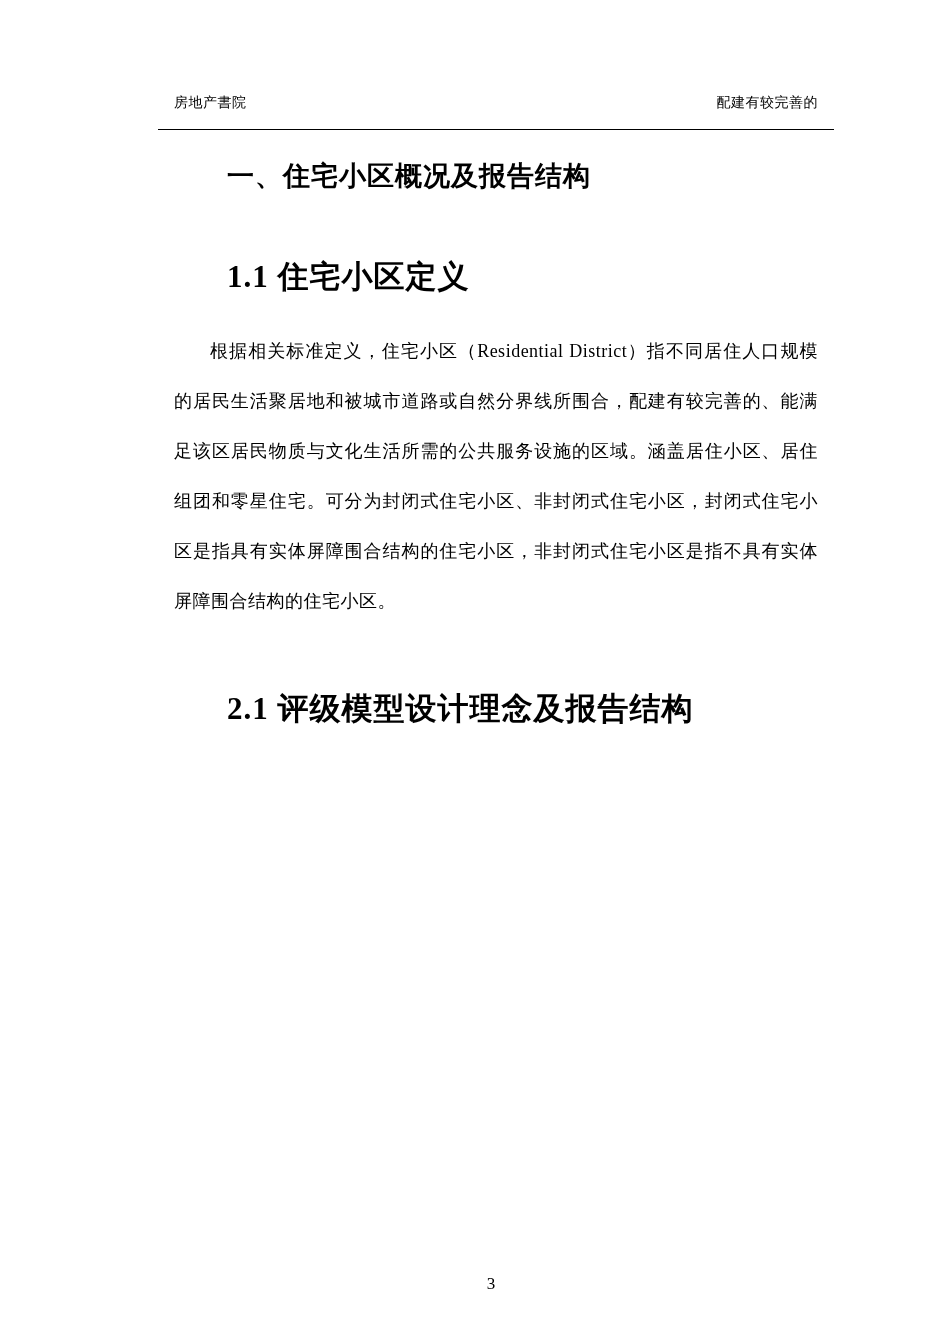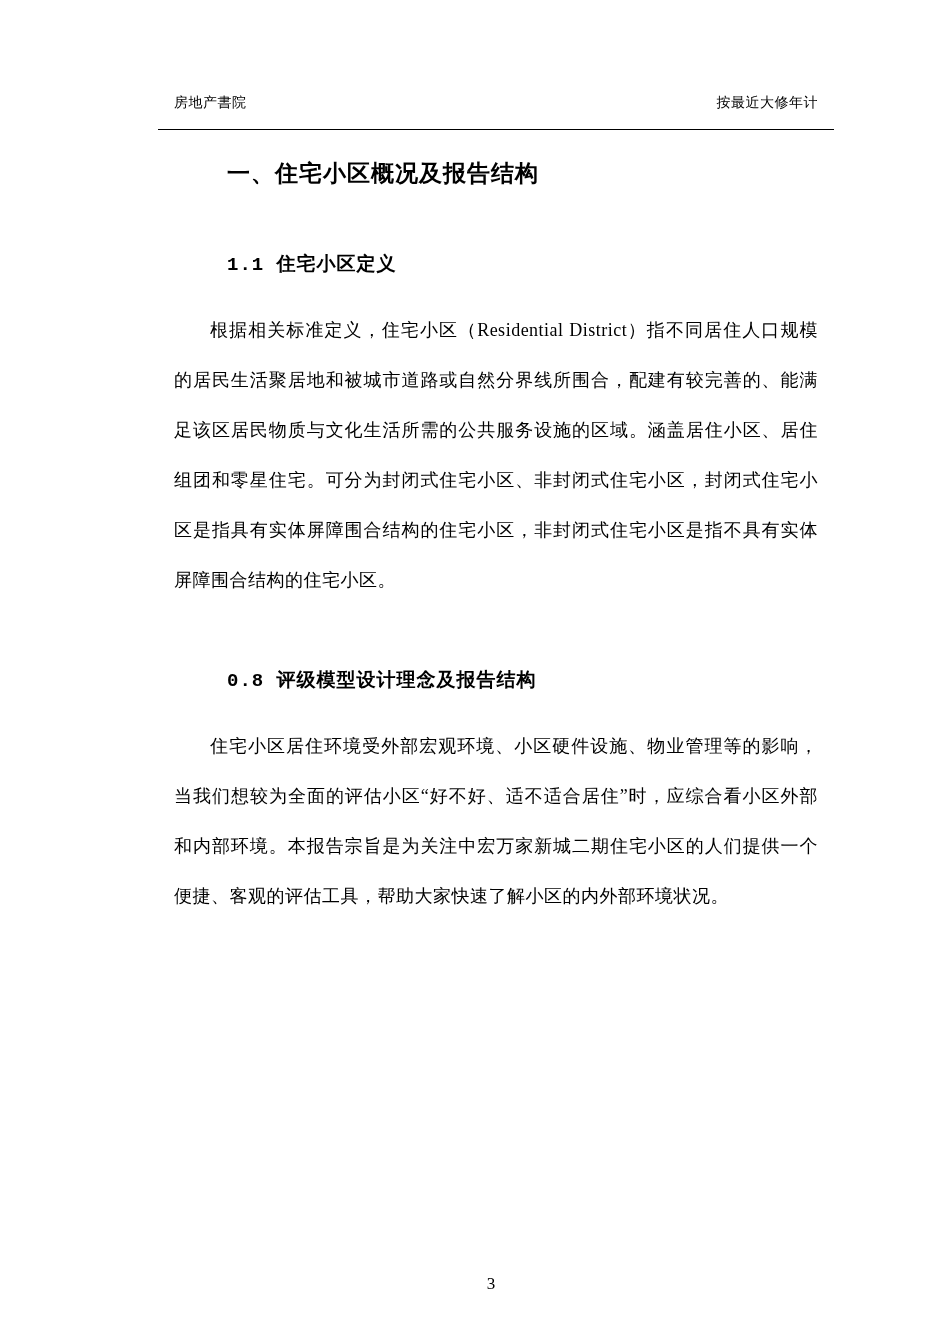--- a/index.html
+++ b/index.html
@@ -34,28 +34,28 @@
   
   .content {
     position: absolute;
     top: 112px;
     left: 142px;
     right: 132px;
   }
   .h-main {
     font-family: Liberation Mono, monospace;
     font-weight: bold;
-    font-size: 23px;
+    font-size: 27px;
     margin: 14px 0 0 53px;
     letter-spacing: 1px;
   }
   .h-sub {
-    font-family: Liberation Mono, monospace;
+    font-family: Liberation Serif, serif;
     font-weight: bold;
-    font-size: 19px;
+    font-size: 31px;
     margin: 46px 0 10px 53px;
     letter-spacing: 1px;
   }
   .para {
     font-size: 18px;
     line-height: 50px;
     text-align: justify;
     text-indent: 2em;
     margin-top: 12px;
     letter-spacing: 0.5px;
@@ -70,33 +70,32 @@
     font-size: 17px;
   }
 </style>
 </head>
 <body>
 
 <div class="page">
 
   <div class="page-header">
     <span>房地产書院</span>
-    <span>按最近大修年计</span>
+    <span>配建有较完善的</span>
   </div>
 
   <div class="content">
 
     <div class="h-main">一、住宅小区概况及报告结构</div>
 
     <div class="h-sub">1.1 住宅小区定义</div>
     <div class="para">根据相关标准定义，住宅小区（Residential District）指不同居住人口规模的居民生活聚居地和被城市道路或自然分界线所围合，配建有较完善的、能满足该区居民物质与文化生活所需的公共服务设施的区域。涵盖居住小区、居住组团和零星住宅。可分为封闭式住宅小区、非封闭式住宅小区，封闭式住宅小区是指具有实体屏障围合结构的住宅小区，非封闭式住宅小区是指不具有实体屏障围合结构的住宅小区。</div>
 
 
-    <div class="h-sub">0.8 评级模型设计理念及报告结构</div>
-    <div class="para">住宅小区居住环境受外部宏观环境、小区硬件设施、物业管理等的影响，当我们想较为全面的评估小区“好不好、适不适合居住”时，应综合看小区外部和内部环境。本报告宗旨是为关注中宏万家新城二期住宅小区的人们提供一个便捷、客观的评估工具，帮助大家快速了解小区的内外部环境状况。</div>
+    <div class="h-sub">2.1 评级模型设计理念及报告结构</div>
 
   </div>
 
   <div class="page-footer">
     <span>3</span>
   </div>
 
 </div>
 
 </body></html>

